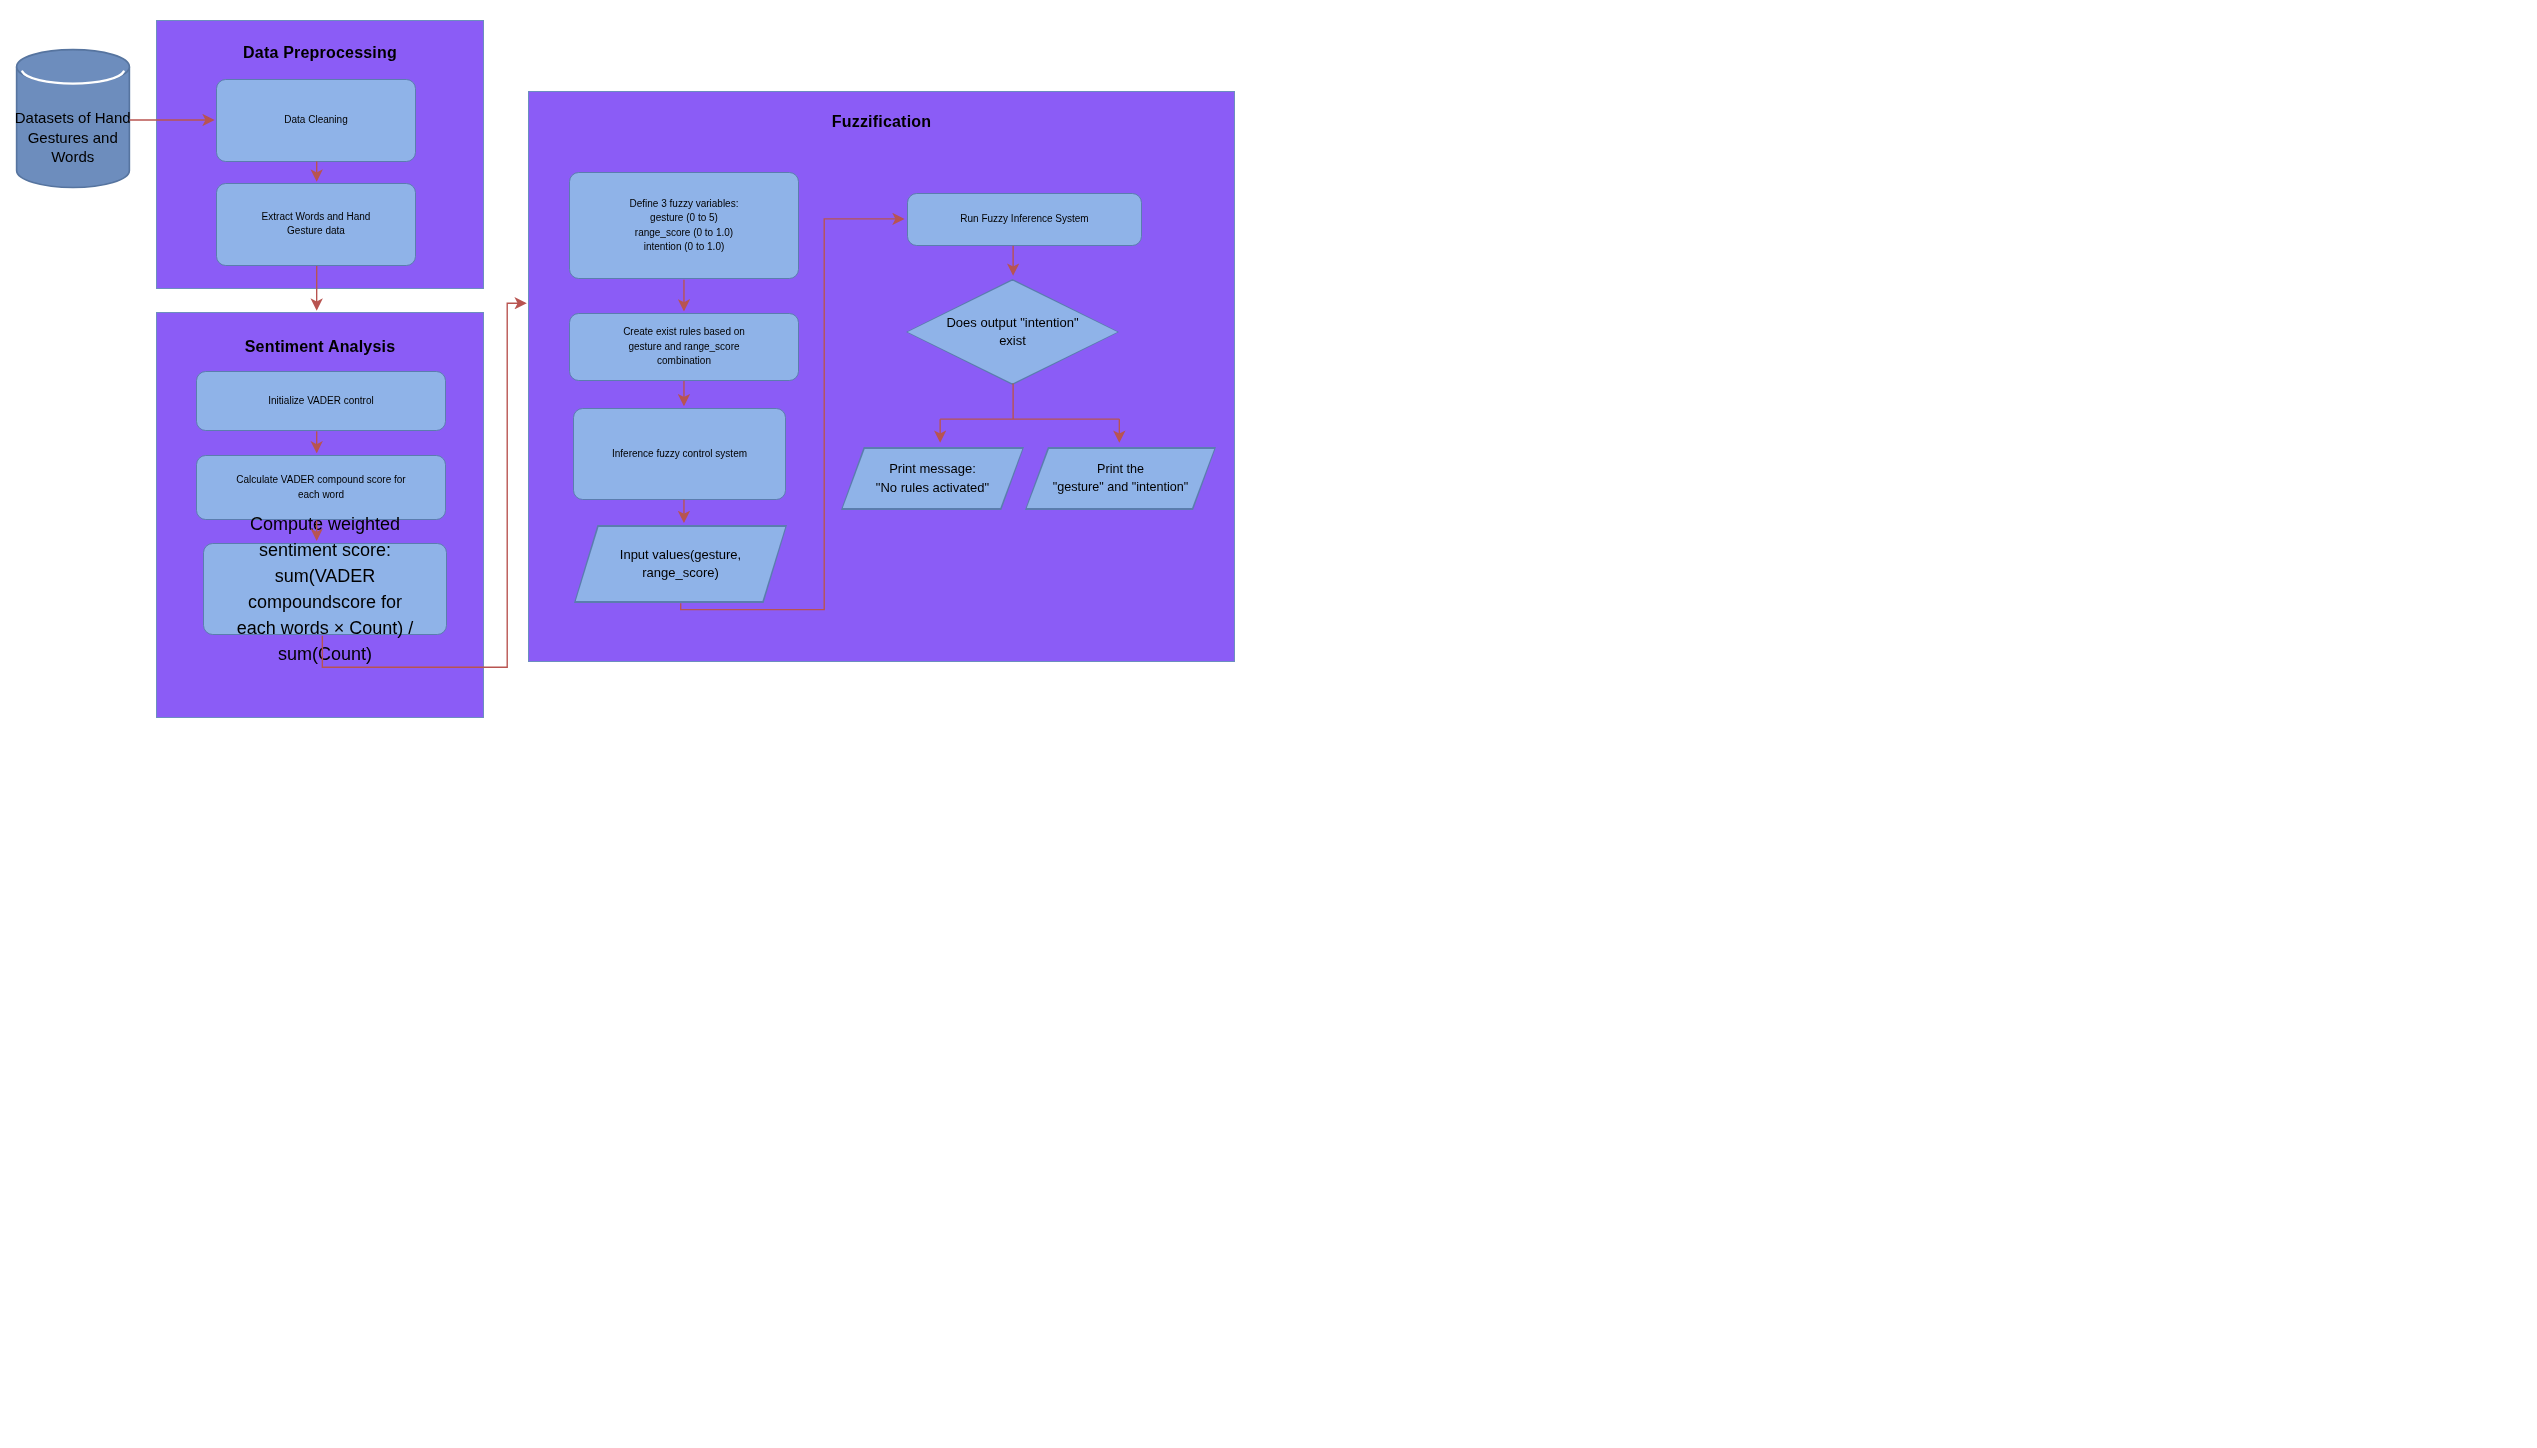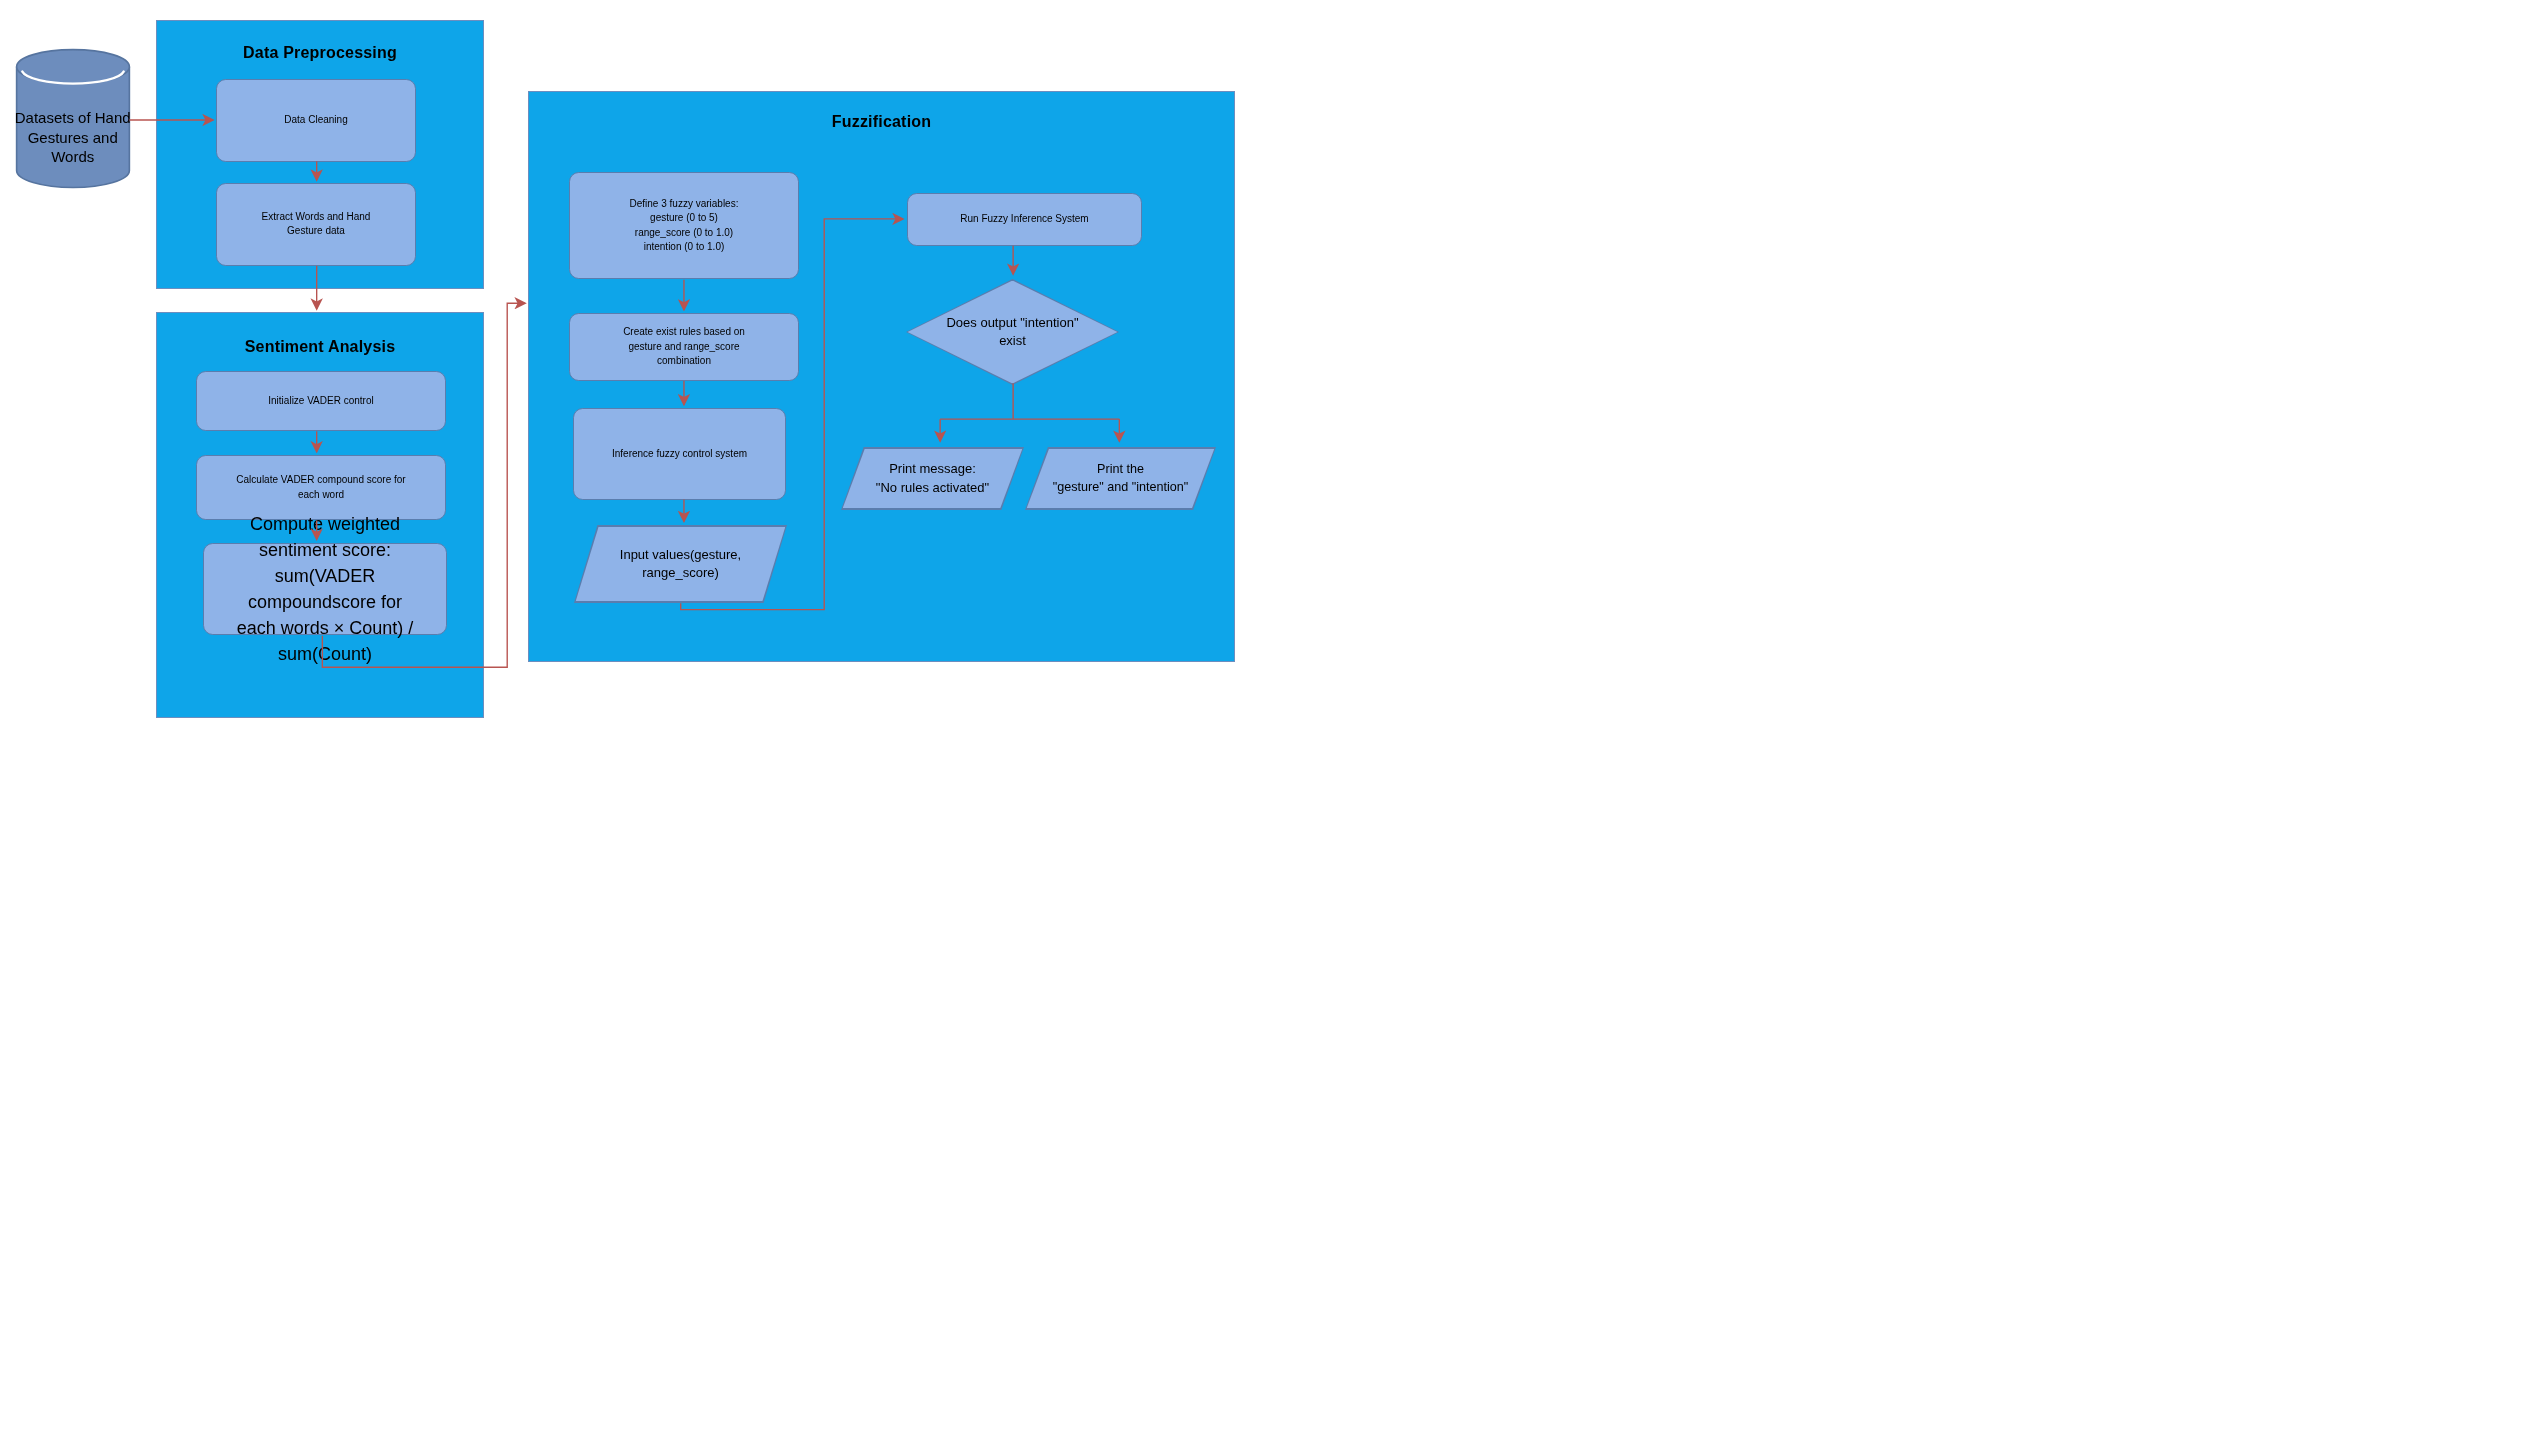--- a/index.html
+++ b/index.html
@@ -1,21 +1,21 @@
 <!DOCTYPE html>
 <html style="font-size:13px"><head>
 <meta charset="utf-8">
 <style>
   html,body{margin:0;padding:0;background:#ffffff;}
   .canvas{
     position:relative;width:1269px;height:724px;background:#ffffff;
     font-family:"Liberation Sans", sans-serif;color:#000;overflow:hidden;
   }
   
-  .panel{position:absolute;background:#0ea5e9;border:1.6px solid #6c8ebf;box-sizing:border-box;}
+  .panel{position:absolute;background:#8b5cf6;border:1.6px solid #6c8ebf;box-sizing:border-box;}
   .panel-title{position:absolute;left:0;width:100%;text-align:center;font-weight:bold;font-size:16px;letter-spacing:0.2px;}
   
   .node{
     position:absolute;background:#8fb3e8;border:1.2px solid #5a7dae;border-radius:9.7px;
     box-sizing:border-box;display:flex;align-items:center;justify-content:center;
     text-align:center;font-size:10px;line-height:1.45;white-space:pre-line;padding:1.6px 6.5px;
   }
   
   .shape{position:absolute;}
   .shape .edge{position:absolute;inset:0;background:#5a7dae;}

